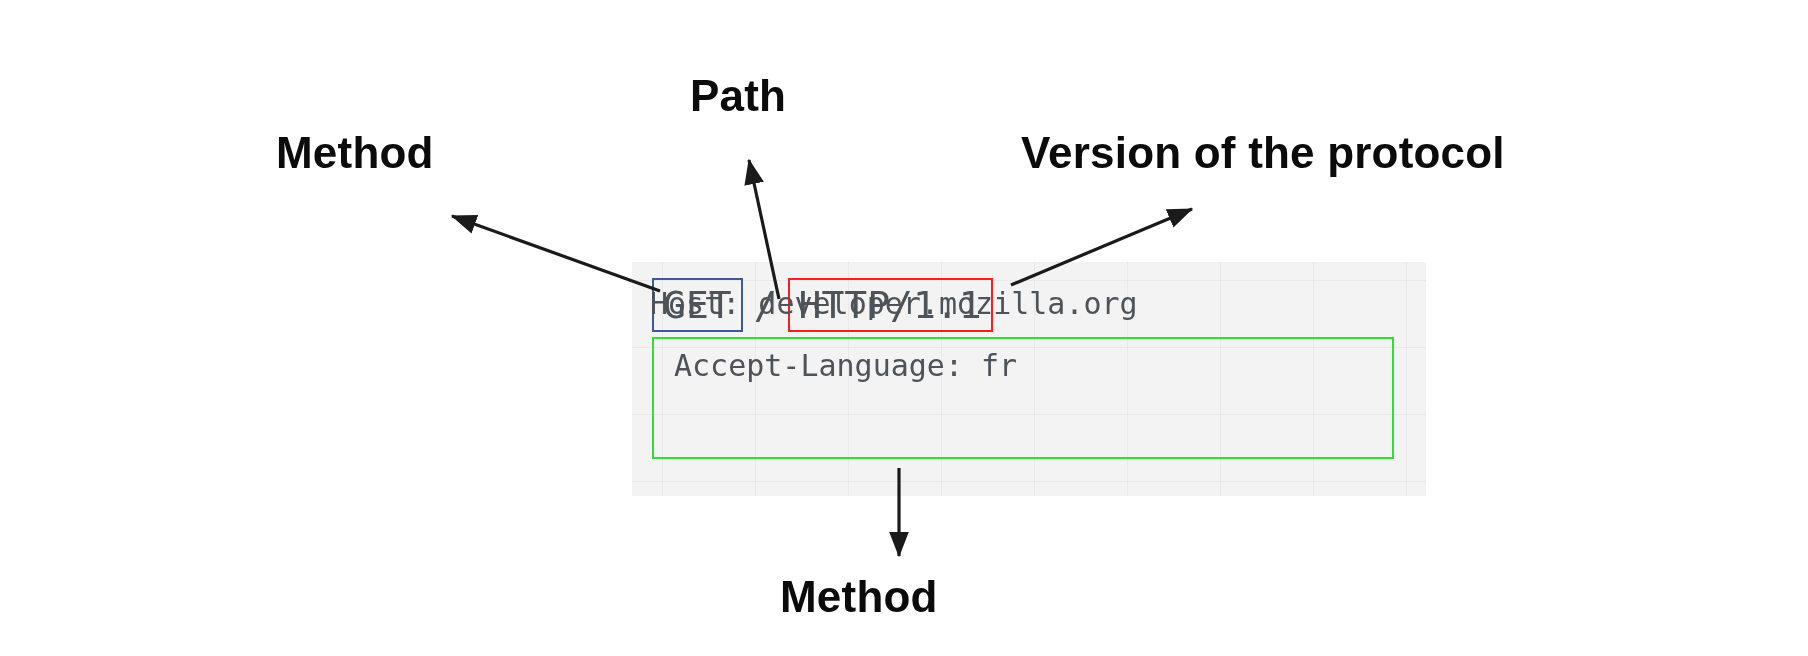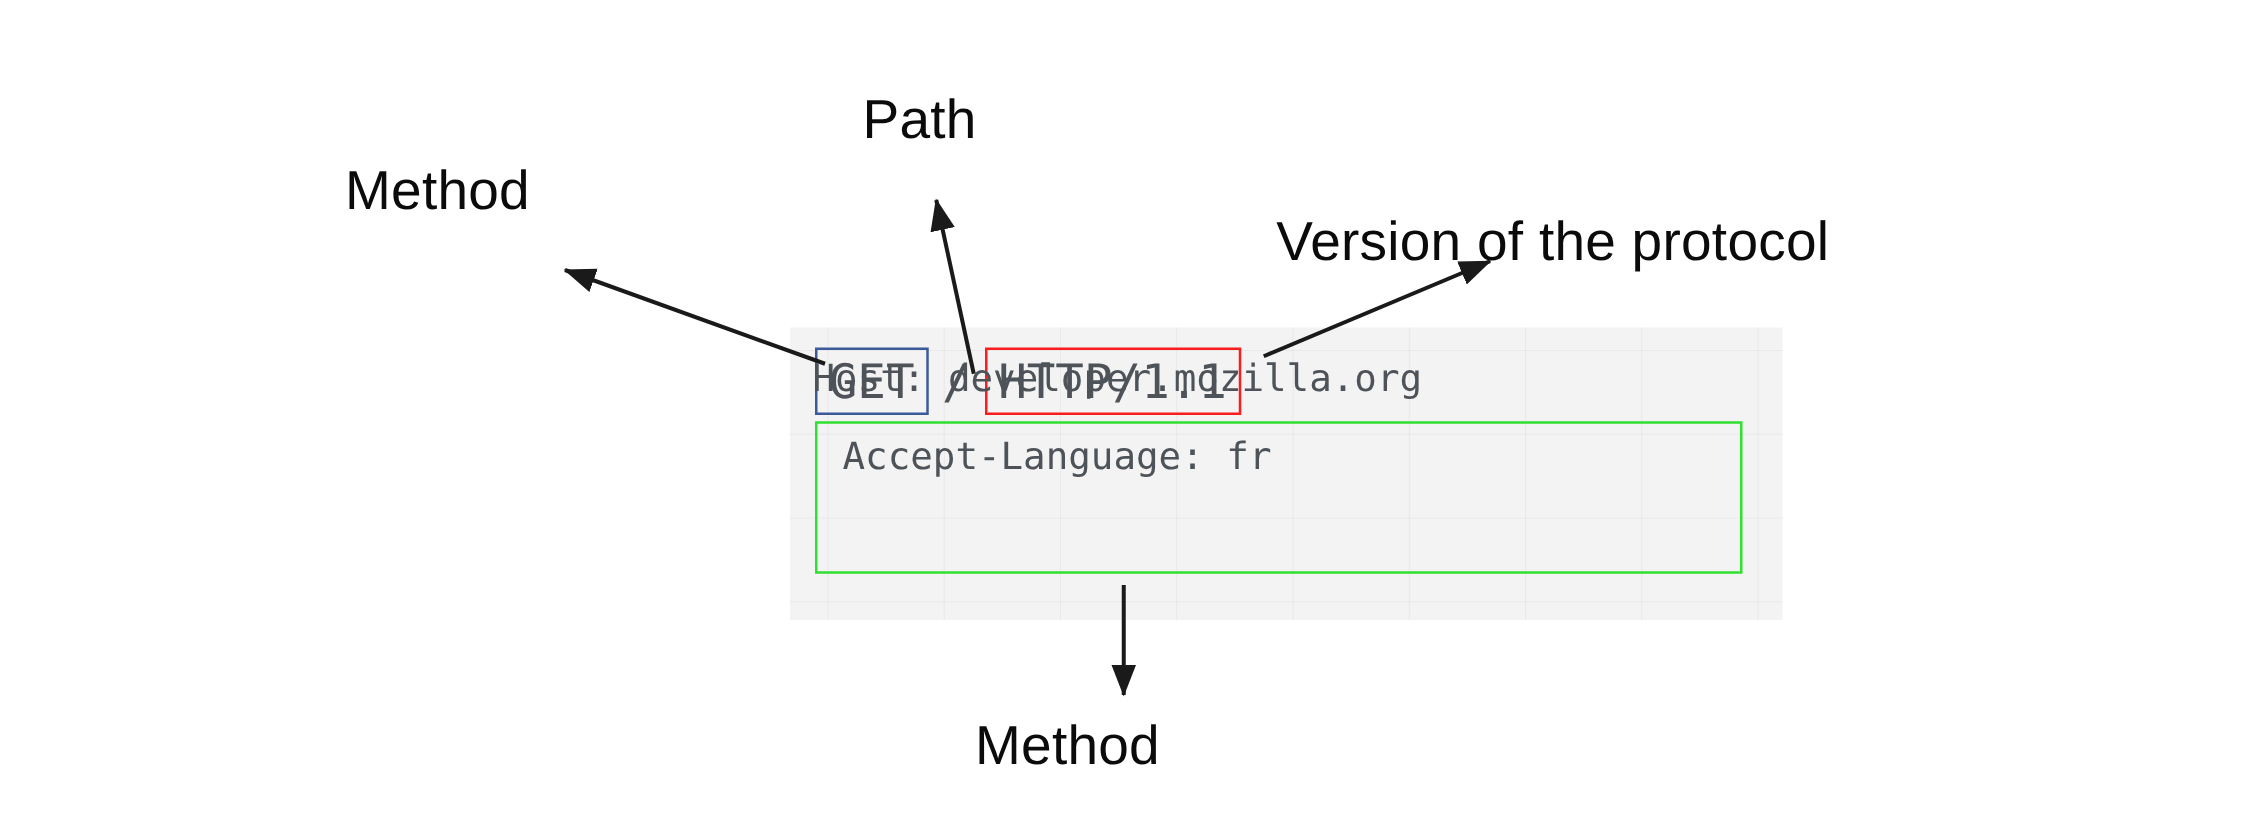--- a/index.html
+++ b/index.html
@@ -18,24 +18,25 @@
 
   
   .anno-label {
     position: absolute;
     color: #0b0b0b;
     font-family: "Liberation Sans", sans-serif;
     font-size: 44px;
     line-height: 1;
     white-space: nowrap;
     letter-spacing: 0.2px;
+    font-weight: bold;
   }
   #label-method   { left: 276px; top: 131px; }
   #label-path     { left: 690px; top: 74px;  }
-  #label-version  { left: 1021px; top: 131px; margin-top: 41px; }
+  #label-version  { left: 1021px; top: 131px; }
   #label-headers  { left: 780px; top: 575px; }
 
   
   #arrows {
     position: absolute;
     left: 0; top: 0;
     width: 1808px;
     height: 656px;
     pointer-events: none;
   }

